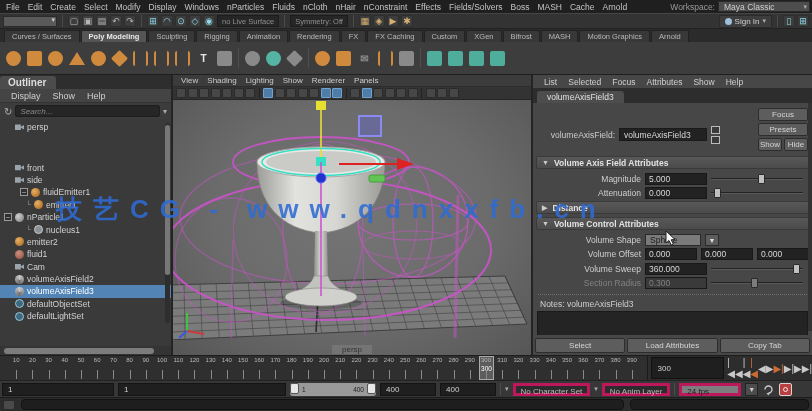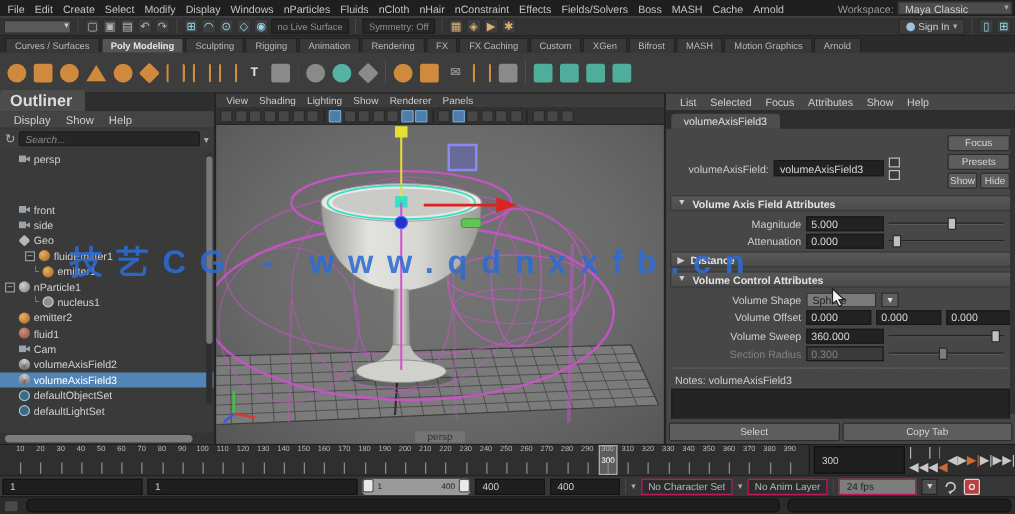--- a/index.html
+++ b/index.html
@@ -37,21 +37,21 @@
   .shp-square { border-radius:2px; }
   .shp-triangle { width:0!important; height:0!important; border-left:8px solid transparent; border-right:8px solid transparent; border-bottom:13px solid var(--shelf-orange); background:none!important; }
   .shp-diamond { transform:rotate(45deg) scale(.8); border-radius:2px; }
   .shp-bracket { border:2px solid var(--shelf-orange); border-top:none; border-bottom:none; border-radius:2px; background:transparent!important; }
   .shelf-sep { width:1px; height:20px; background:#242424; border-right:1px solid #4e4e4e; }
   
   #main { display:flex; height:280px; }
   
   #outliner { width:176px; background:#404040; border-right:2px solid #242424; display:flex; flex-direction:column; }
   #outliner-tabbar { height:14px; background:#2e2e2e; display:flex; align-items:flex-end; }
-  #outliner-tab { background:#4c4c4c; color:#ddd; font-size:13px; font-weight:bold; padding:1px 10px 1px 8px; border-radius:3px 3px 0 0; }
+  #outliner-tab { background:#4c4c4c; color:#ddd; font-size:10px; font-weight:bold; padding:1px 10px 1px 8px; border-radius:3px 3px 0 0; }
   #outliner-menus { height:14px; display:flex; gap:2px; align-items:center; background:#444; font-size:9px; color:#cfcfcf; padding:0 6px; border-bottom:1px solid #333; }
   #outliner-menus span { padding:0 5px; }
   #outliner-search-row { height:16px; display:flex; align-items:center; gap:3px; padding:1px 4px; background:#3c3c3c; }
   #outliner-refresh { color:#b0b0b0; font-size:10px; }
   #outliner-search { flex:1; background:#262626; border:1px solid #1d1d1d; height:12px; color:#8a8a8a; font-style:italic; font-size:8px; line-height:11px; padding:0 4px; border-radius:2px; }
   #outliner-filter { color:#aaa; font-size:8px; }
   #outliner-list { flex:1; position:relative; background:#3a3a3a; overflow:hidden; padding-top:2px; }
   .ol-row { display:flex; align-items:center; height:12.4px; font-size:8.5px; color:#d2d2d2; padding-left:4px; gap:3px; white-space:nowrap; }
   .ol-row.selected { background:var(--selection-blue); color:#fff; }
   .ol-expand { width:8px; height:8px; border:1px solid #9a9a9a; color:#ccc; font-size:7px; line-height:6px; text-align:center; background:#303030; }
@@ -132,21 +132,21 @@
   .rr-field { background:#1f1f1f; border:1px solid #141414; height:13px; color:#cfcfcf; line-height:12px; padding:0 5px; }
   #rr-field-a { width:112px; }
   #rr-field-b { width:168px; }
   #range-slider { width:86px; height:13px; background:#9a9a9a; border-radius:3px; position:relative; display:flex; align-items:center; }
   #range-slider .rs-handle { width:9px; height:11px; background:#e8e8e8; border:1px solid #555; border-radius:2px; position:absolute; top:0; }
   #rs-start-label { position:absolute; left:12px; font-size:6.5px; color:#222; }
   #rs-end-label { position:absolute; right:12px; font-size:6.5px; color:#222; }
   #rr-field-c,#rr-field-d { width:56px; }
   .rr-sep { width:1px; height:12px; background:#1f1f1f; border-right:1px solid #4c4c4c; }
   .rr-arrow { color:#aaa; font-size:7px; }
-  .rr-dropdown { background:#2c2c2c; border:1px solid #be185d; height:13px; line-height:12px; color:#b8b8b8; padding:0 5px; white-space:nowrap; }
+  .rr-dropdown { background:#2c2c2c; border:3px solid #be185d; height:13px; line-height:12px; color:#b8b8b8; padding:0 5px; white-space:nowrap; }
   #fps-dropdown { background:#7d7d7d; color:#1e1e1e; width:62px; }
   #fps-arrow { width:13px; height:13px; background:#4c4c4c; border:1px solid #222; color:#ccc; font-size:7px; text-align:center; line-height:12px; }
   #loop-icon svg { display:block; }
   #autokey { width:13px; height:13px; background:var(--autokey-red); border:1px solid #e0d0d0; border-radius:2px; display:flex; align-items:center; justify-content:center; }
   #autokey .keyhole { width:5px; height:5px; border-radius:50%; border:1.5px solid #f2e8e8; }
   
   #command-row { height:14px; background:#2c2c2c; display:flex; align-items:center; gap:6px; padding:1px 3px; border-top:1px solid #1c1c1c; }
   #command-icon { width:12px; height:10px; background:#4a4a4a; border:1px solid #2a2a2a; border-radius:2px; }
   #command-input { flex:3.4; height:11px; background:#1e1e1e; border:1px solid #121212; border-radius:4px; }
   #help-line { flex:1; height:11px; background:#1e1e1e; border:1px solid #121212; border-radius:4px; }
@@ -292,24 +292,20 @@
             <span>persp</span>
           </div>
           <div class="ol-row" style="padding-left: 15px; margin-top: 28px;">
             <span class="ol-icon ic-camera"></span>
             <span>front</span>
           </div>
           <div class="ol-row" style="padding-left: 15px;">
             <span class="ol-icon ic-camera"></span>
             <span>side</span>
           </div>
-          <div class="ol-row" style="padding-left: 15px;">
-            <span class="ol-icon ic-transform"></span>
-            <span>Geo</span>
-          </div>
           <div class="ol-row" style="padding-left: 20px;">
             <span class="ol-expand">–</span>
             <span class="ol-icon ic-emitter"></span>
             <span>fluidEmitter1</span>
           </div>
           <div class="ol-row" style="padding-left: 26px;">
             <span style="color: rgb(154, 154, 154); font-size: 7px;">└</span>
             <span class="ol-icon ic-emitter"></span>
             <span>emitter1</span>
           </div>
@@ -580,20 +576,21 @@
               <span class="groove"></span>
               <span class="handle" id="sl-rad" style="left: calc(48% - 4px);"></span>
             </span>
         </div>
         <div id="ae-divider"></div>
         <div id="ae-notes-label">Notes: volumeAxisField3</div>
         <div id="ae-notes"></div>
       </div>
       <div id="ae-footer">
           <span class="ae-btn">Select</span>
+          <span class="ae-btn">Load Attributes</span>
           <span class="ae-btn">Copy Tab</span>
         </div>
       <div id="ae-vscroll"></div>
       <svg id="mouse-cursor" width="12" height="16" viewBox="0 0 12 16">
         <polygon points="1,1 1,13 4,10.5 6.2,15 8.4,14 6.2,9.8 10,9.5" fill="#f5f5f5" stroke="#222" stroke-width="1"></polygon>
       </svg>
     </div>
   </div>
 
   <div id="timeline-row">

